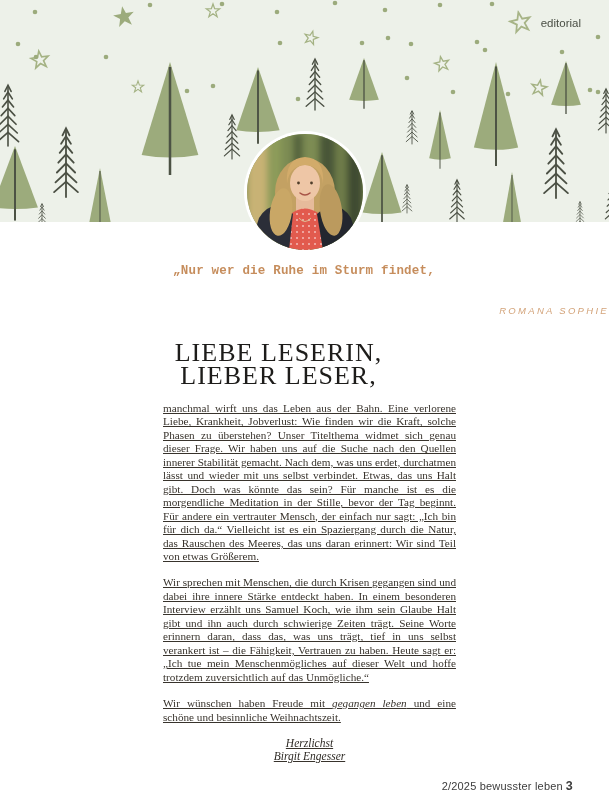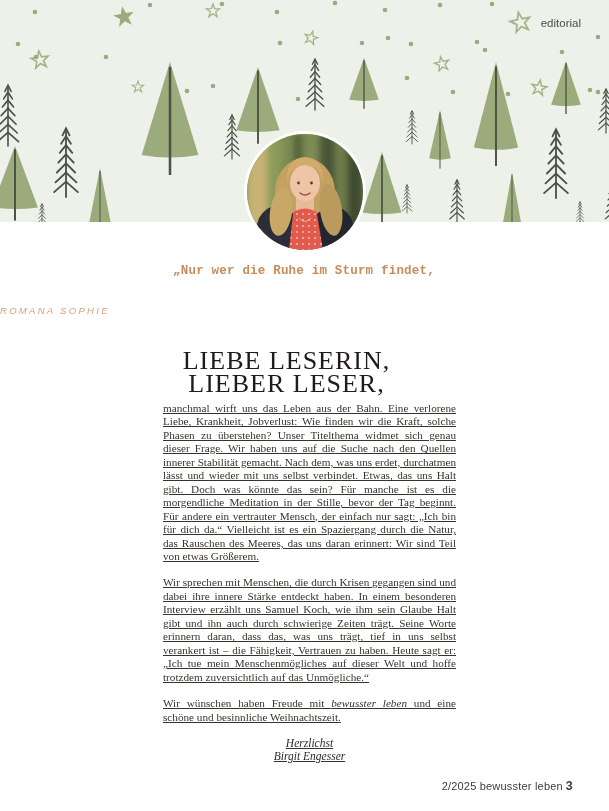--- a/index.html
+++ b/index.html
@@ -32,28 +32,28 @@
   }
 
   
   .quote{
     position:absolute;left:0;top:263px;width:608px;text-align:center;
     font-family:"Liberation Mono","DejaVu Sans Mono",monospace;
     font-weight:700;font-size:12.5px;line-height:17.5px;
     color:#c68d5c;letter-spacing:.2px;
   }
   .attr{
-    position:absolute;left:0;top:305px;width:609px;text-align:left;
+    position:absolute;left:0;top:305px;width:609px;text-align:right;
     font-family:"Liberation Sans",sans-serif;font-style:italic;
     font-size:9.5px;letter-spacing:2.3px;color:#d3a379;
   }
 
   
   .title{
-    position:absolute;left:0;top:341px;width:557px;margin:8px;
+    position:absolute;left:0;top:341px;width:557px;margin:0;
     text-align:center;font-family:"Liberation Serif",serif;
     font-weight:400;font-size:26px;line-height:23px;
     letter-spacing:1px;color:#1d1c1a;
   }
 
   
   .bodycol{
     position:absolute;left:163px;top:402px;width:293px;
     font-size:11.2px;line-height:13.45px;text-align:justify;
     color:#38332c;hyphens:auto;text-decoration:underline;
@@ -217,21 +217,21 @@
   <div class="attr">ROMANA SOPHIE</div>
 
   <h1 class="title">
     <span>LIEBE LESERIN,</span><br>
     <span>LIEBER LESER,</span>
   </h1>
 
   <div class="bodycol">
     <p>manchmal wirft uns das Leben aus der Bahn. Eine verlorene Liebe, Krankheit, Jobverlust: Wie finden wir die Kraft, solche Phasen zu überstehen? Unser Titelthema widmet sich genau dieser Frage. Wir haben uns auf die Suche nach den Quellen innerer Stabilität gemacht. Nach dem, was uns erdet, durchatmen lässt und wieder mit uns selbst verbindet. Etwas, das uns Halt gibt. Doch was könnte das sein? Für manche ist es die morgendliche Meditation in der Stille, bevor der Tag beginnt. Für andere ein vertrauter Mensch, der einfach nur sagt: „Ich bin für dich da.“ Vielleicht ist es ein Spaziergang durch die Natur, das Rauschen des Meeres, das uns daran erinnert: Wir sind Teil von etwas Größerem.</p>
     <p>Wir sprechen mit Menschen, die durch Krisen gegangen sind und dabei ihre innere Stärke entdeckt haben. In einem besonderen Interview erzählt uns Samuel Koch, wie ihm sein Glaube Halt gibt und ihn auch durch schwierige Zeiten trägt. Seine Worte erinnern daran, dass das, was uns trägt, tief in uns selbst verankert ist – die Fähigkeit, Vertrauen zu haben. Heute sagt er: „Ich tue mein Menschenmögliches auf dieser Welt und hoffe trotzdem zuversichtlich auf das Unmögliche.“</p>
-    <p><span>Wir wünschen haben Freude mit </span><em>bewusster leben</em><span> und eine schöne und besinnliche Weihnachtszeit.</span></p>
+    <p><span>Wir wünschen haben Freude mit </span><em>gegangen leben</em><span> und eine schöne und besinnliche Weihnachtszeit.</span></p>
 
     <div class="sig">
       <div>Herzlichst</div>
       <div>Birgit Engesser</div>
     </div>
   </div>
 
   <div class="footer">
     <span>2/2025 bewusster leben</span><b>3</b>
   </div>

